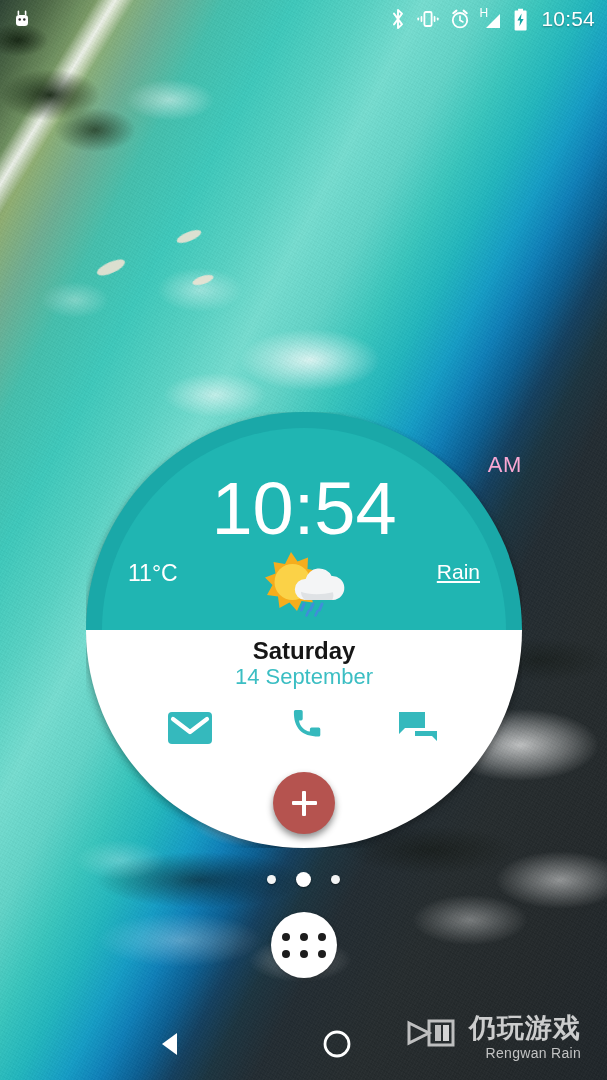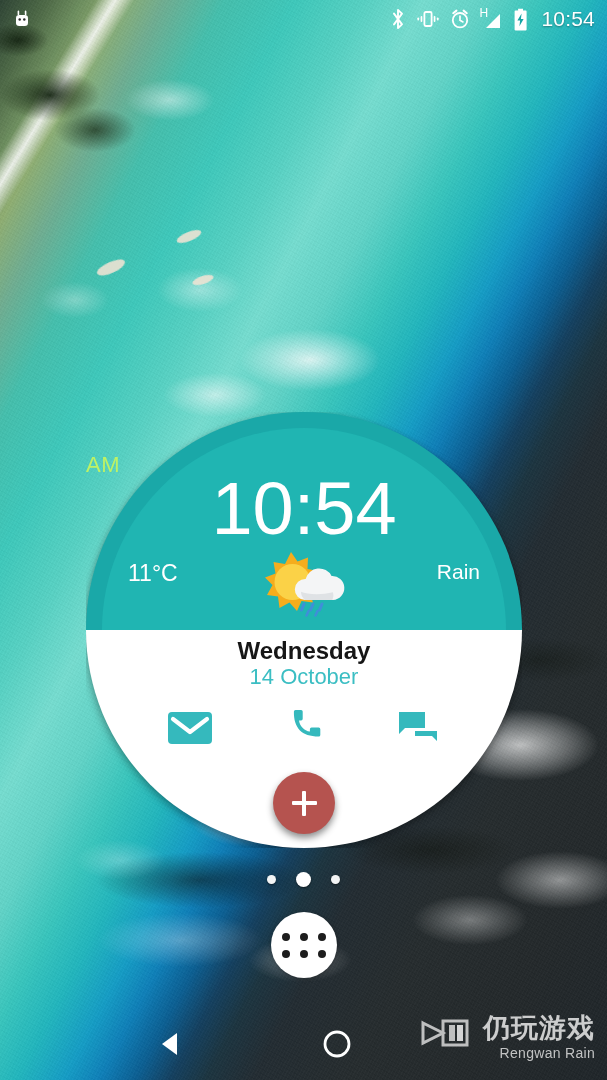--- a/index.html
+++ b/index.html
@@ -162,22 +162,22 @@
     width: 436px; height: 436px;
     border-radius: 50%;
     background: #ffffff;
     box-shadow: 0 3px 8px rgba(0,0,0,0.38);
   }
 
   .w-content { position: absolute; z-index: 3; }
 
   #ampm {
     left: 0; right: 0; top: 40px;
-    text-align: left;
-    color: #bef264;
+    text-align: right;
+    color: #f9a8d4;
     font-size: 22px;
     letter-spacing: 0.6px;
   }
   #clock-time {
     left: 0; right: 0; top: 58px;
     text-align: center;
     color: #ffffff;
     font-size: 74px;
     font-weight: 300;
     letter-spacing: 0px;
@@ -185,20 +185,21 @@
   }
   #temperature {
     left: 42px; top: 148px;
     color: #ffffff;
     font-size: 23px;
   }
   #condition {
     right: 42px; top: 148px;
     color: #ffffff;
     font-size: 21px;
+    text-decoration: underline;
   }
   #weather-icon {
     left: 50%; top: 134px;
     transform: translateX(-50%);
     width: 86px; height: 74px;
   }
 
   #day-name {
     left: 0; right: 0; top: 225px;
     text-align: center;
@@ -312,21 +313,21 @@
     display: flex;
     align-items: center;
     justify-content: center;
     cursor: pointer;
   }
   #nav-recents { visibility: hidden; }
 
   
   #watermark {
     position: absolute;
-    right: 12px;
+    right: 26px;
     bottom: 20px;
     z-index: 35;
     display: flex;
     align-items: flex-start;
     gap: 6px;
     opacity: 0.86;
     pointer-events: none;
   }
   #watermark-text { display: flex; flex-direction: column; line-height: 1; }
   #watermark-cn {
@@ -424,22 +425,22 @@
         <path d="M61 58 l-2.5 6" stroke="#3f8fd8" stroke-width="3" stroke-linecap="round"></path>
         <path d="M47.5 65 l-2 4.5" stroke="#3f8fd8" stroke-width="2.6" stroke-linecap="round"></path>
         <path d="M56.5 65 l-2 4.5" stroke="#3f8fd8" stroke-width="2.6" stroke-linecap="round"></path>
       </g>
       <g>
         <path d="M44 54 a10.5 10.5 0 0 1 0.6 -21 a14 14 0 0 1 26 -3 a10.5 10.5 0 0 1 1.4 24 z" fill="#f4f5f6"></path>
         <path d="M44 54 a10.5 10.5 0 0 1 -4 -8.2 c6 2.6 20 3.4 32 0.5 a10.4 10.4 0 0 1 -0.6 7.7 z" fill="#dfe2e5"></path>
       </g>
     </svg>
 
-    <div class="w-content" id="day-name">Wednesday</div>
-    <div class="w-content" id="day-date">14 October</div>
+    <div class="w-content" id="day-name">Saturday</div>
+    <div class="w-content" id="day-date">14 September</div>
 
     <div id="shortcut-row">
       <div class="shortcut">
         <svg width="46" height="34" viewBox="0 0 46 34">
           <rect x="1" y="1" width="44" height="32" rx="4" fill="#35b9bd"></rect>
           <path d="M6 8 L23 21 L40 8" fill="none" stroke="#ffffff" stroke-width="4.2" stroke-linecap="round" stroke-linejoin="round"></path>
         </svg>
       </div>
       <div class="shortcut">
         <svg width="40" height="40" viewBox="0 0 40 40">

